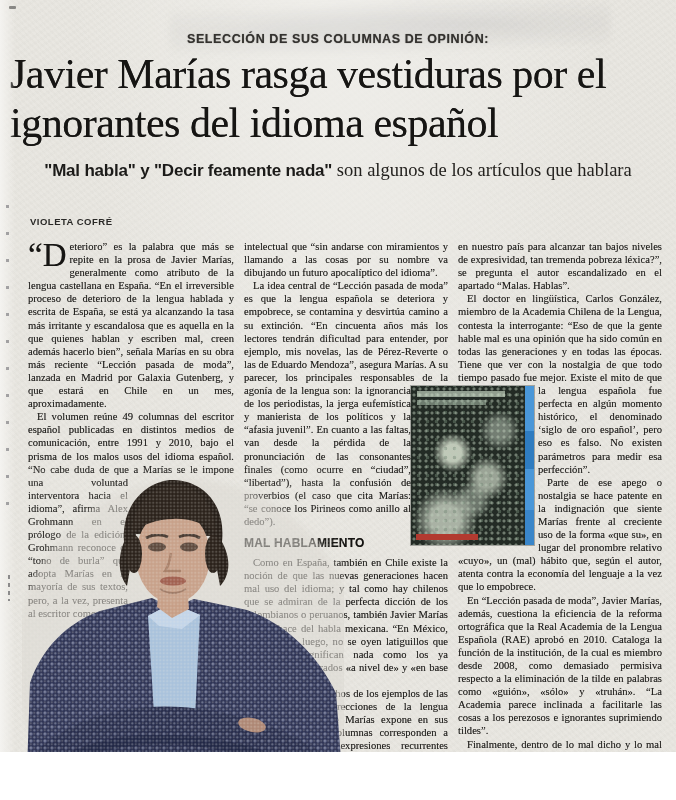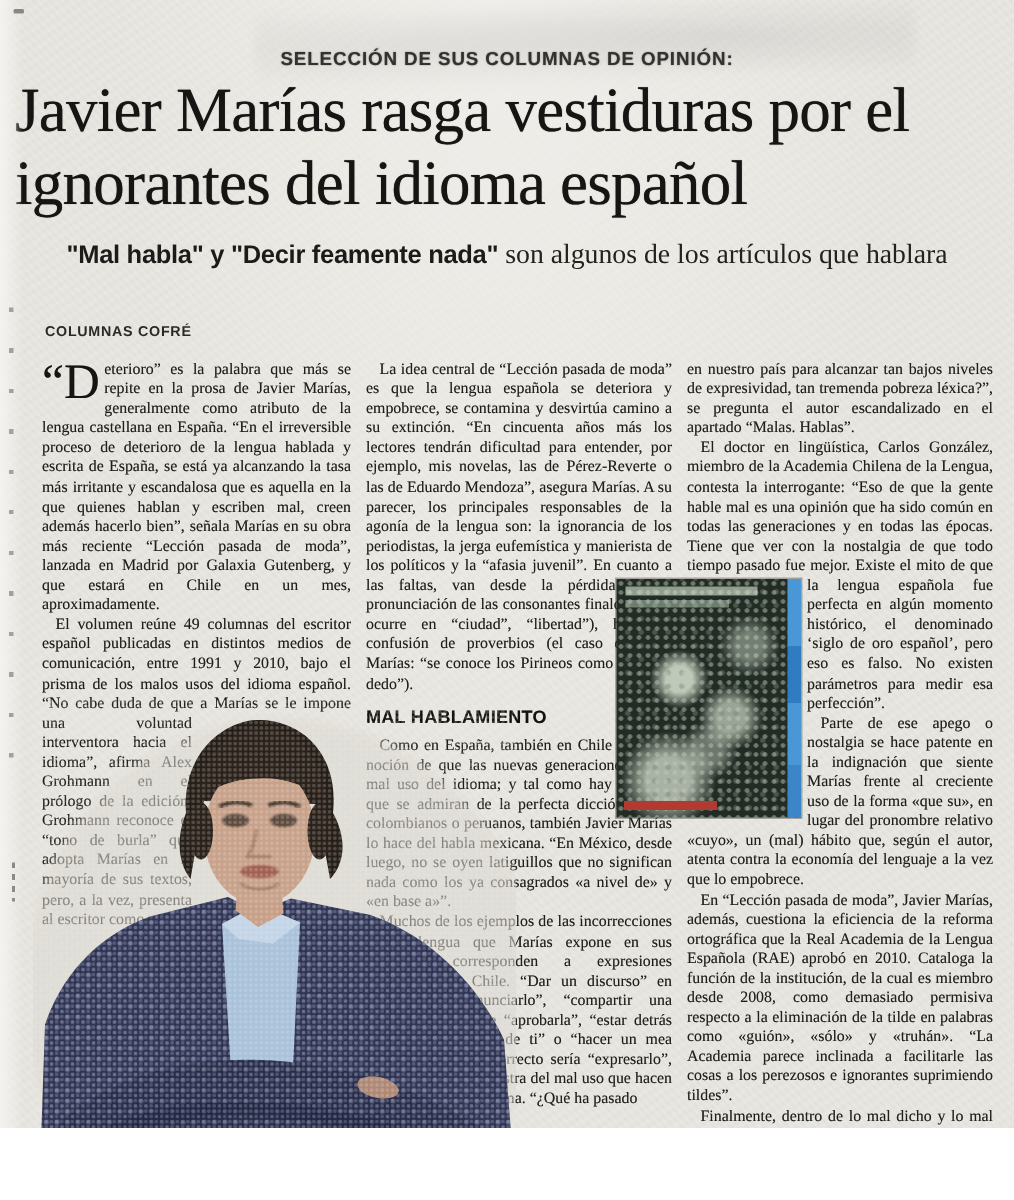--- a/index.html
+++ b/index.html
@@ -93,28 +93,29 @@
   <div class="scan-marks"></div>
   <div class="scan-marks2"></div>
   <div class="scan-speck"></div>
 
   <div class="kicker">SELECCIÓN DE SUS COLUMNAS DE OPINIÓN:</div>
 
   <h1 class="headline"><span>Javier Marías rasga vestiduras por el</span><br><span>ignorantes del idioma español</span></h1>
 
   <div class="deck"><span class="deck-bold">"Mal habla" y "Decir feamente nada"</span><span> son algunos de los artículos que hablara</span><br></div>
 
-  <div class="byline">COLUMNAS COFRÉ</div>
+  <div class="byline">VIOLETA COFRÉ</div>
 
   <div class="col col1">
     <p class="first"><span class="dropcap">“D</span><span>eterioro” es la palabra que más se repite en la prosa de Javier Marías, generalmente como atributo de la lengua castellana en España. “En el irreversible proceso de deterioro de la lengua hablada y escrita de España, se está ya alcanzando la tasa más irritante y escandalosa que es aquella en la que quienes hablan y escriben mal, creen además hacerlo bien”, señala Marías en su obra más reciente “Lección pasada de moda”, lanzada en Madrid por Galaxia Gutenberg, y que estará en Chile en un mes, aproximadamente.</span></p>
     <p><span class="sp sp-photo-col1"></span><span>El volumen reúne 49 columnas del escritor español publicadas en distintos medios de comunicación, entre 1991 y 2010, bajo el prisma de los malos usos del idioma español. “No cabe duda de que a Marías se le impone una voluntad interventora hacia el idioma”, afirma Alex Grohmann en el prólogo de la edición. Grohmann reconoce el “tono de burla” que adopta Marías en la mayoría de sus textos, pero, a la vez, presenta al escritor como un</span></p>
   </div>
 
   <div class="col col2">
+    <p class="cont"><span class="sp sp-inset-col2"></span><span class="sp sp-photo-col2"></span><span>intelectual que “sin andarse con miramientos y llamando a las cosas por su nombre va dibujando un futuro apocalíptico del idioma”.</span></p>
     <p><span>La idea central de “Lección pasada de moda” es que la lengua española se deteriora y empobrece, se contamina y desvirtúa camino a su extinción. “En cincuenta años más los lectores tendrán dificultad para entender, por ejemplo, mis novelas, las de Pérez-Reverte o las de Eduardo Mendoza”, asegura Marías. A su parecer, los principales responsables de la agonía de la lengua son: la ignorancia de los periodistas, la jerga eufemística y manierista de los políticos y la “afasia juvenil”. En cuanto a las faltas, van desde la pérdida de la pronunciación de las consonantes finales (como ocurre en “ciudad”, “libertad”), hasta la confusión de proverbios (el caso que cita Marías: “se conoce los Pirineos como anillo al dedo”).</span></p>
     <h3 class="subhead">MAL HABLAMIENTO</h3>
     <p><span>Como en España, también en Chile existe la noción de que las nuevas generaciones hacen mal uso del idioma; y tal como hay chilenos que se admiran de la perfecta dicción de los colombianos o peruanos, también Javier Marías lo hace del habla mexicana. “En México, desde luego, no se oyen latiguillos que no significan nada como los ya consagrados «a nivel de» y «en base a»”.</span></p>
     <p><span>Muchos de los ejemplos de las incorrecciones de la lengua que Marías expone en sus columnas corresponden a expresiones recurrentes en Chile. “Dar un discurso” en lugar de “pronunciarlo”, “compartir una opinión” en vez de “aprobarla”, “estar detrás tuyo” y no “detrás de ti” o “hacer un mea culpa”, cuando lo correcto sería “expresarlo”, son una pequeña muestra del mal uso que hacen los españoles del idioma. “¿Qué ha pasado</span></p>
   </div>
 
   <div class="col col3">
     <p class="cont"><span class="sp sp-inset-col3"></span><span>en nuestro país para alcanzar tan bajos niveles de expresividad, tan tremenda pobreza léxica?”, se pregunta el autor escandalizado en el apartado “Malas. Hablas”.</span></p>
     <p><span>El doctor en lingüística, Carlos González, miembro de la Academia Chilena de la Lengua, contesta la interrogante: “Eso de que la gente hable mal es una opinión que ha sido común en todas las generaciones y en todas las épocas. Tiene que ver con la nostalgia de que todo tiempo pasado fue mejor. Existe el mito de que la lengua española fue perfecta en algún momento histórico, el denominado ‘siglo de oro español’, pero eso es falso. No existen parámetros para medir esa perfección”.</span></p>
     <p><span>Parte de ese apego o nostalgia se hace patente en la indignación que siente Marías frente al creciente uso de la forma «que su», en lugar del pronombre relativo «cuyo», un (mal) hábito que, según el autor, atenta contra la economía del lenguaje a la vez que lo empobrece.</span></p>

